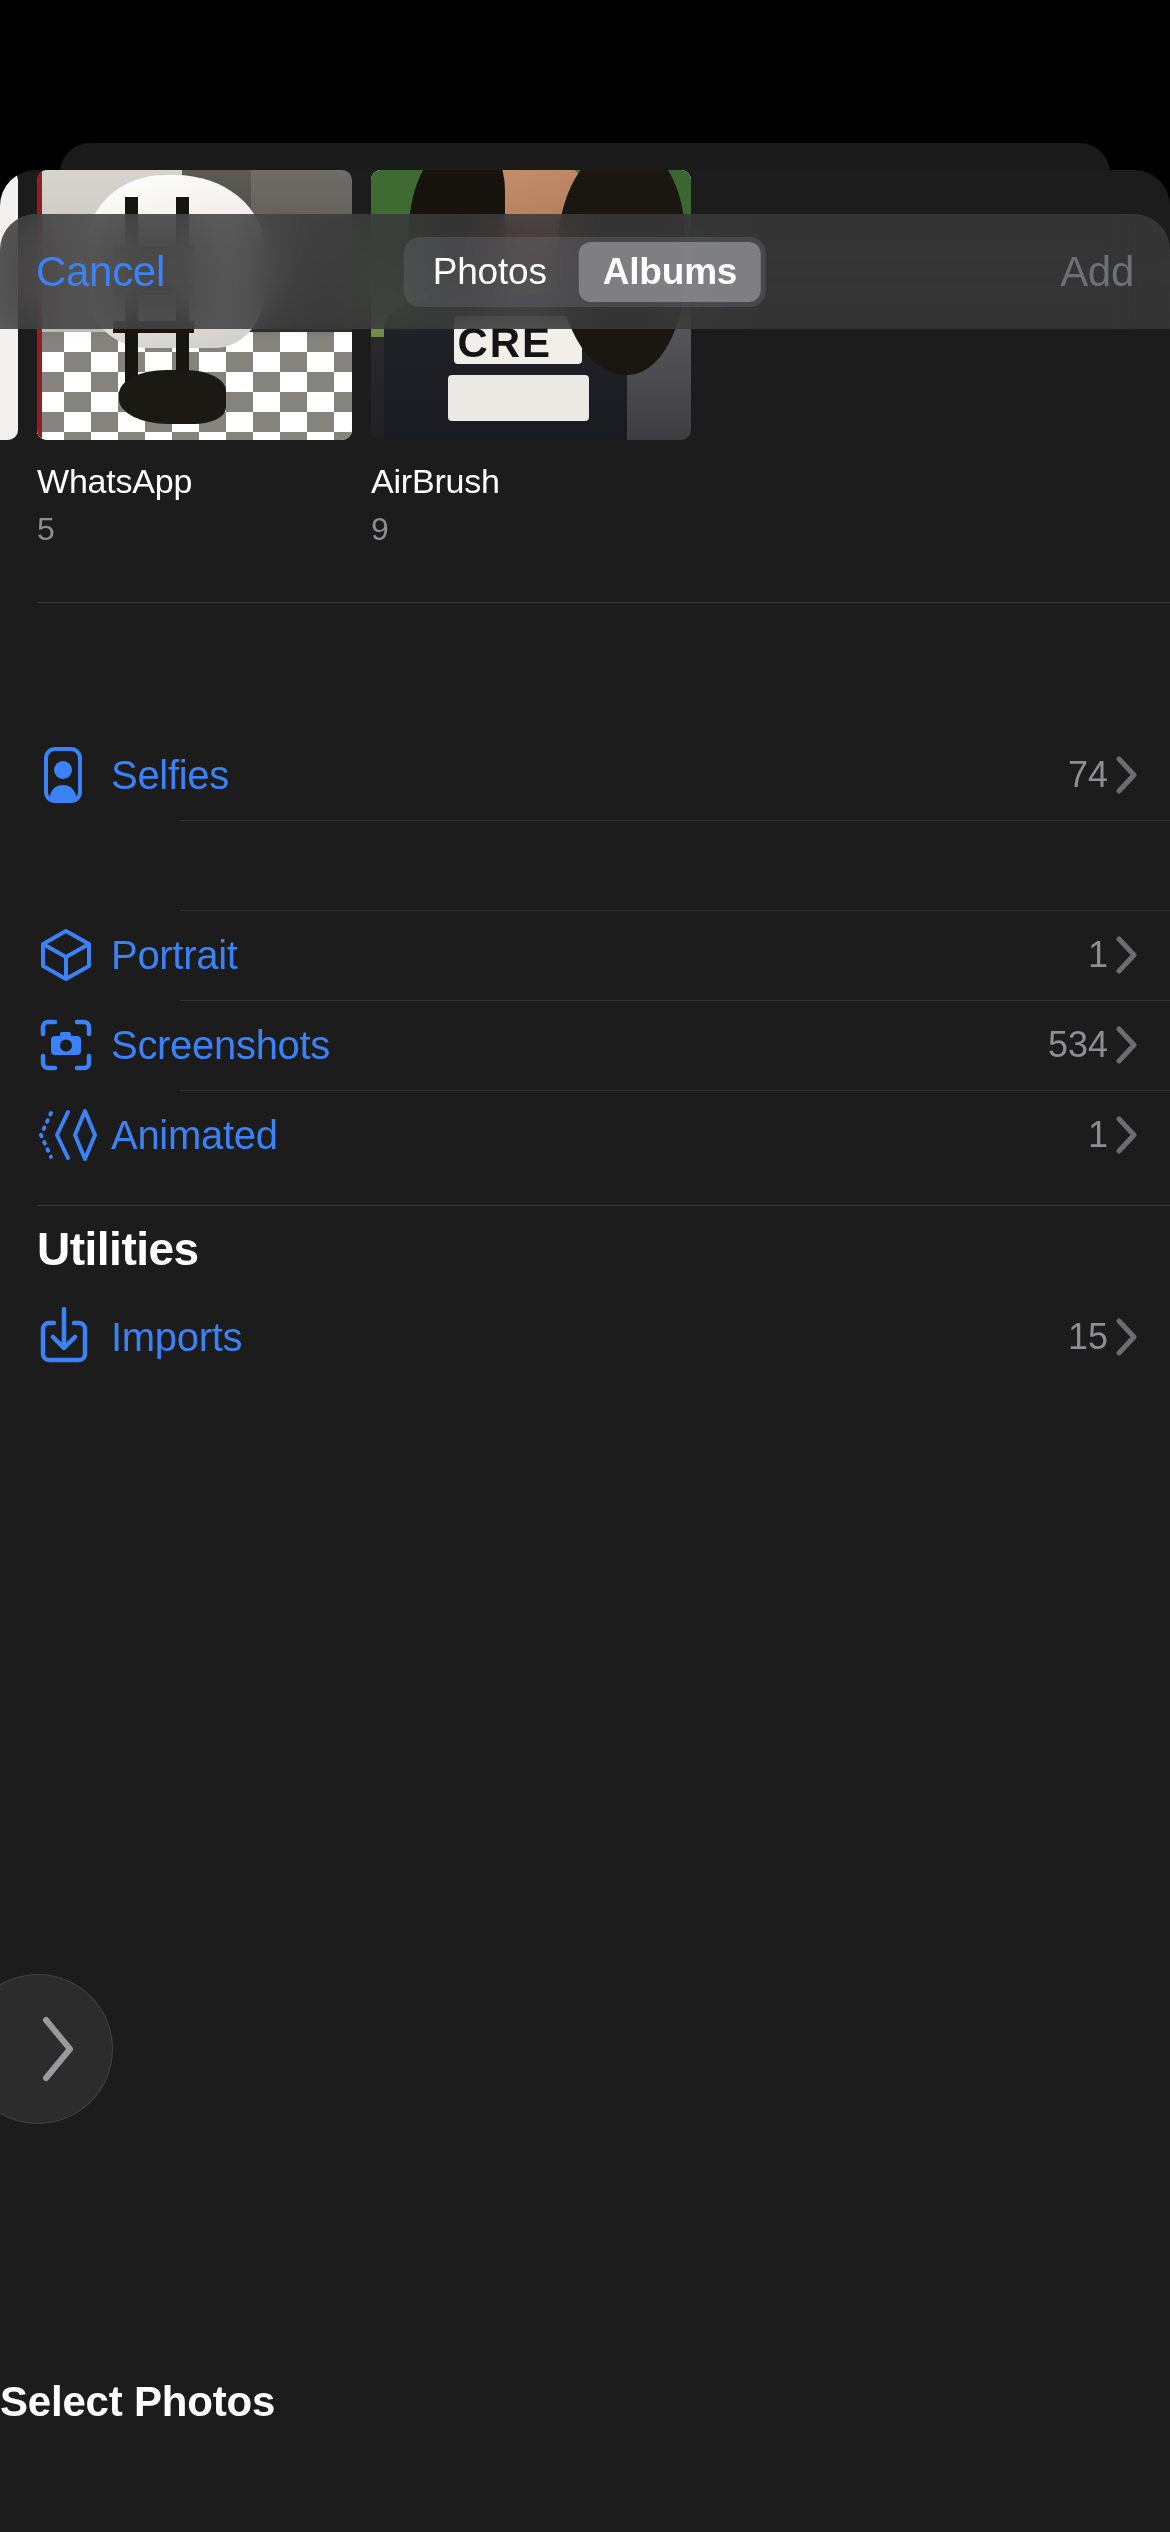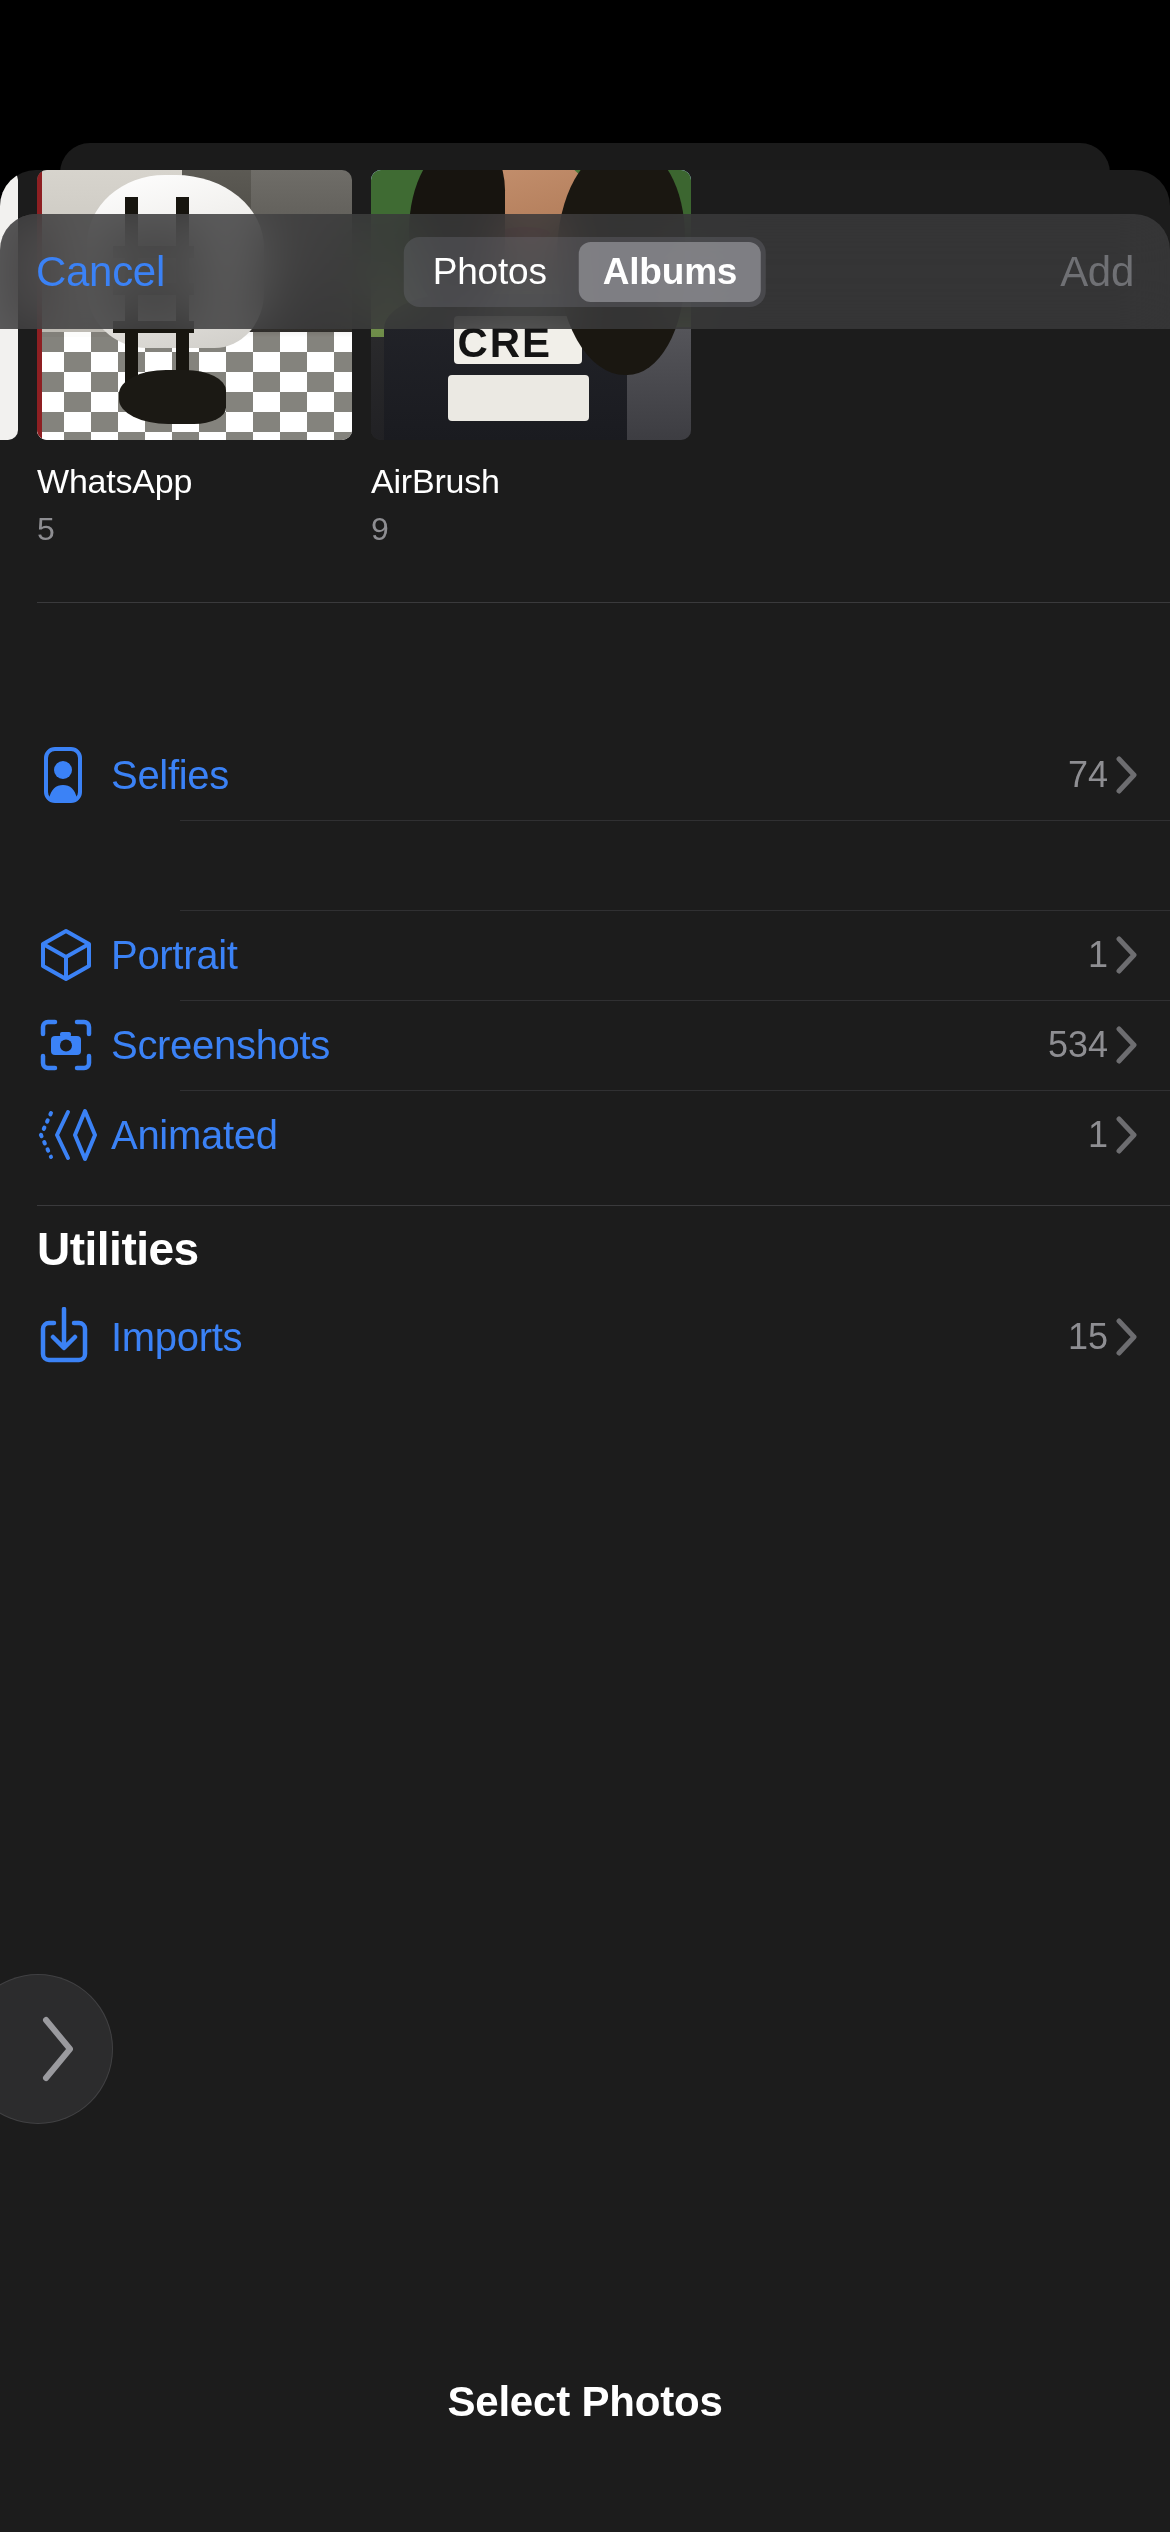--- a/index.html
+++ b/index.html
@@ -219,21 +219,21 @@
     background:rgba(64,64,66,0.46);
     border:1px solid rgba(140,140,145,0.22);
     display:flex; align-items:center; justify-content:flex-end;
     padding-right:34px;
     z-index:30;
   }
 
   
   .bottom-bar {
     position:absolute; left:0; right:0; bottom:0; height:200px;
-    display:flex; align-items:flex-start; justify-content:center;
+    display:flex; align-items:flex-start; 
     padding-top:46px;
     background:#1c1c1c;
     z-index:15;
   }
   .bottom-label { font-size:42px; font-weight:700; color:#fff; letter-spacing:-0.2px; }
 
   svg { display:block; }
 </style>
 </head>
 <body>

